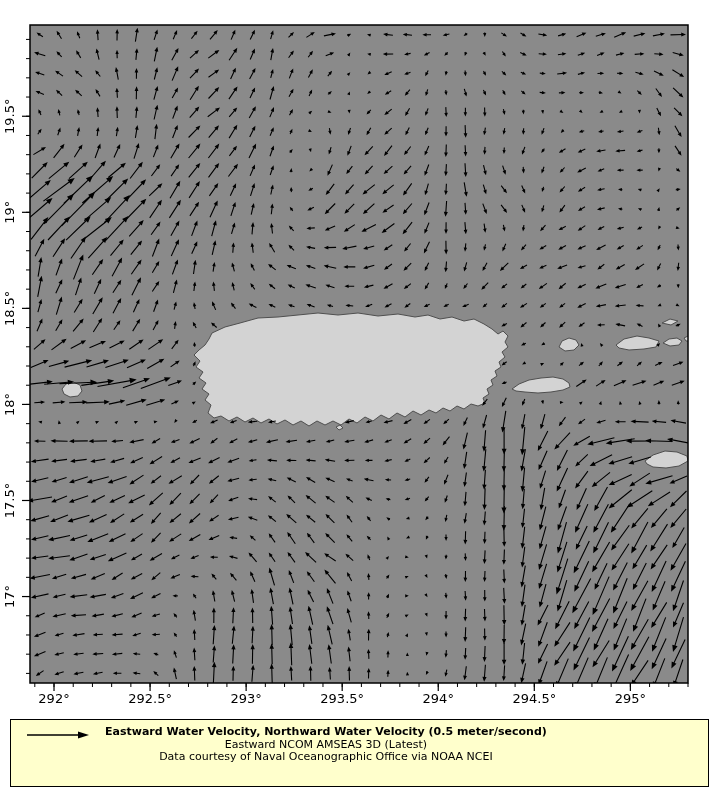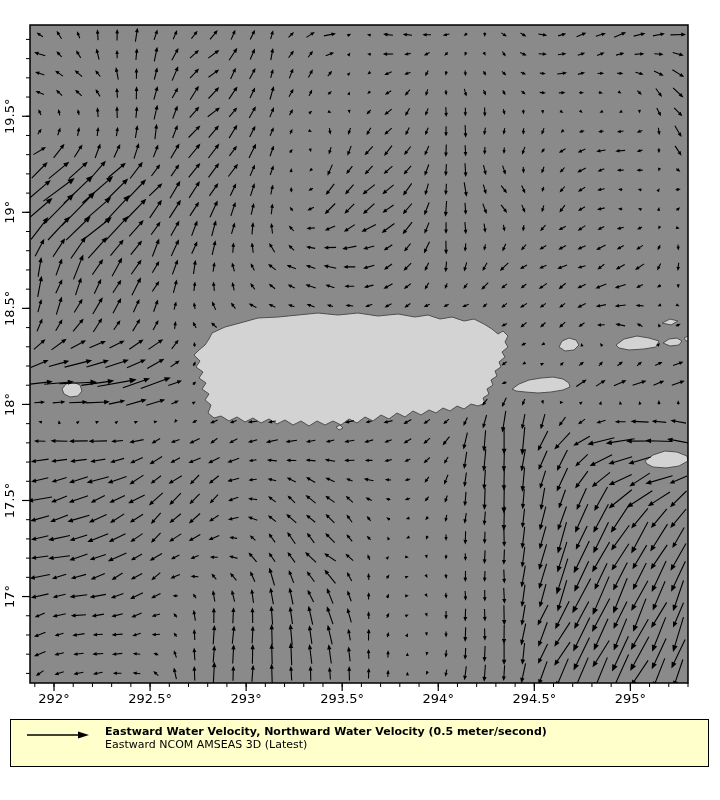--- a/index.html
+++ b/index.html
@@ -1,18 +1,18 @@
 <!DOCTYPE html>
 <html><head>
 <meta charset="utf-8">
 <style>
   html,body{margin:0;padding:0;background:#ffffff;}
   .fig{position:relative;width:720px;height:800px;background:#ffffff;font-family:"DejaVu Sans",sans-serif;overflow:hidden;}
   .fig svg text{font-family:"DejaVu Sans",sans-serif;fill:#000;}
-  .legend{position:absolute;left:10px;top:719px;width:699px;height:48px;background:#ffffcc;border:1.5px solid #000;box-sizing:border-box;display:flex;align-items:flex-start;padding:6px 0 0 14px;}
+  .legend{position:absolute;left:10px;top:719px;width:699px;height:68px;background:#ffffcc;border:1.5px solid #000;box-sizing:border-box;display:flex;align-items:flex-start;padding:6px 0 0 14px;text-align:center;}
   .legend .arr{flex:0 0 auto;margin-top:3px;margin-right:14px;}
   .legend .txt{font-size:11px;line-height:12.5px;color:#000;white-space:nowrap;}
   .legend .t1{font-weight:bold;}
 </style>
 </head>
 <body>
 
 <div class="fig">
 
   <svg id="map-svg" width="720" height="712">
@@ -139,16 +139,17 @@
     </svg>
 
   <div class="legend">
     <svg class="arr" width="66" height="12">
       <line x1="2" y1="6" x2="56" y2="6" stroke="#000" stroke-width="1.5"></line>
       <polygon points="64,6 53,2.5 53,9.5" fill="#000"></polygon>
     </svg>
     <div class="txt">
       <div class="t1">Eastward Water Velocity, Northward Water Velocity (0.5 meter/second)</div>
       <div>Eastward NCOM AMSEAS 3D (Latest)</div>
+      <div>Data courtesy of Naval Oceanographic Office via NOAA NCEI</div>
     </div>
   </div>
 
 </div>
 
 </body></html>

